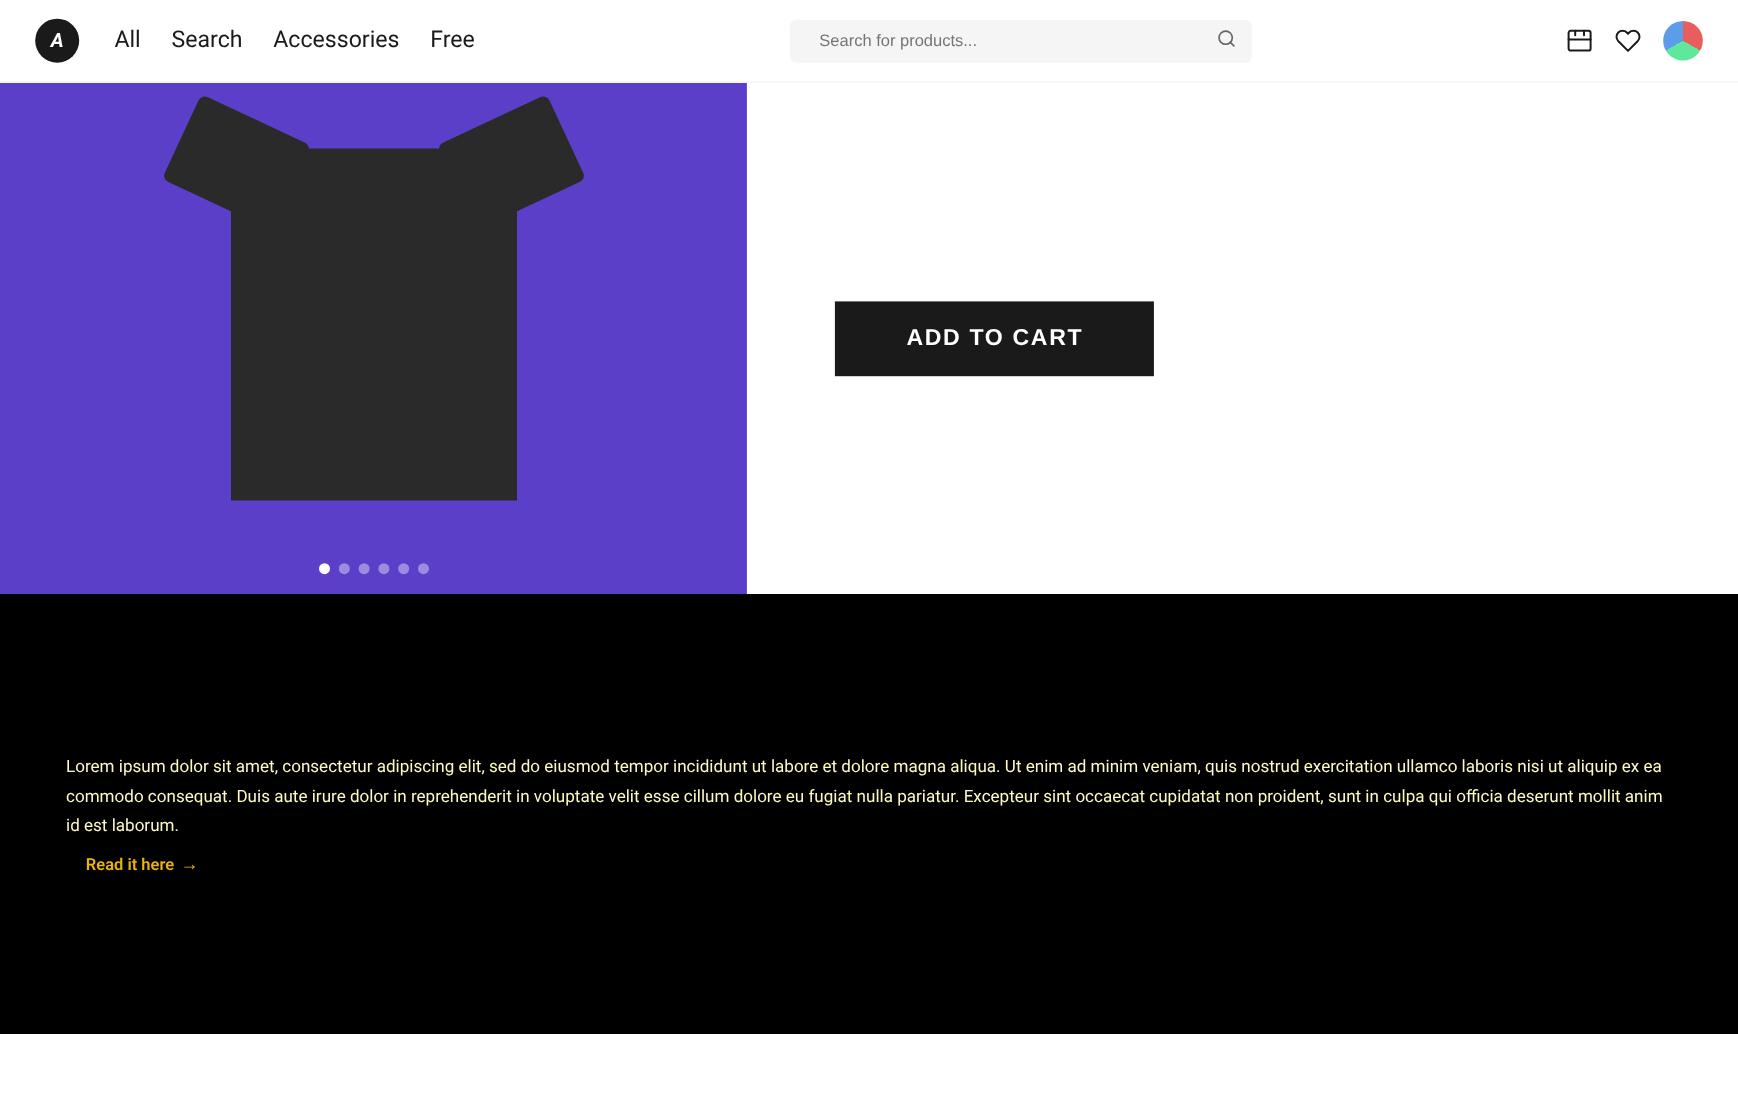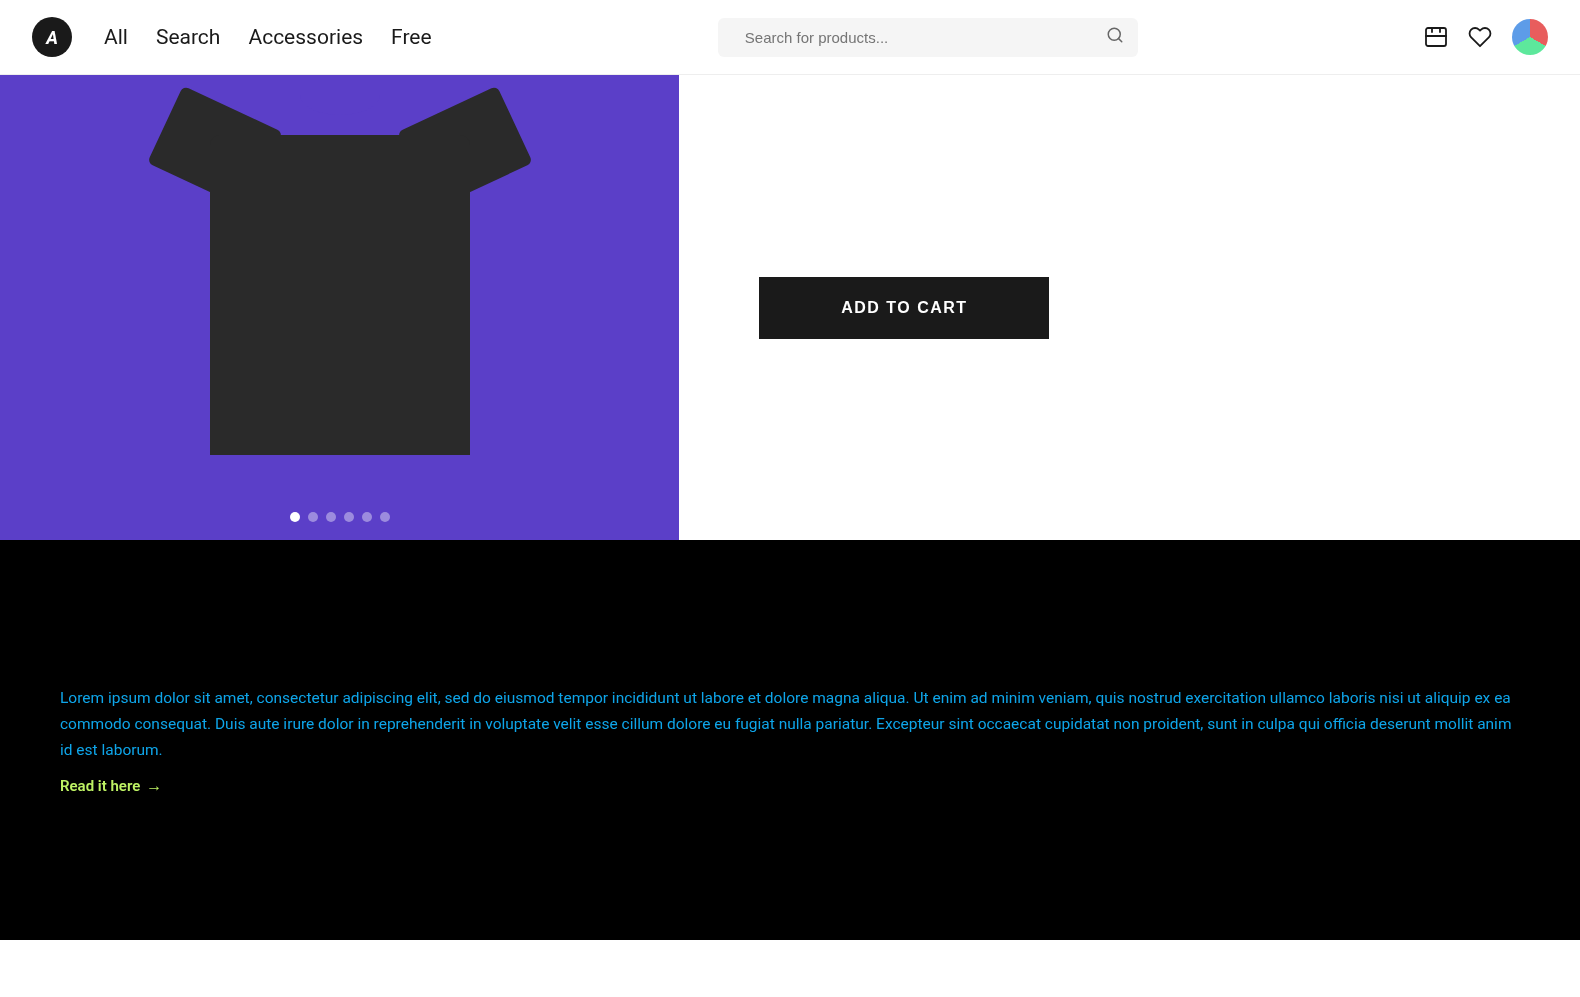--- a/index.html
+++ b/index.html
@@ -194,21 +194,21 @@
       align-items: center;
       justify-content: flex-start;
       padding: 40px 80px;
     }
     .add-to-cart-btn {
       background: #1a1a1a;
       color: #fff;
       border: none;
       padding: 22px 0;
       width: 290px;
-      font-size: 16px;
+      font-size: 21px;
       font-weight: 600;
       letter-spacing: 1.5px;
       cursor: pointer;
       text-transform: uppercase;
     }
 
     
     .shipping-section {
       background: #000;
       padding: 80px 60px;
@@ -222,34 +222,35 @@
       font-size: 62px;
       font-weight: 900;
       line-height: 1.05;
       max-width: 620px;
       flex-shrink: 0;
     }
     .shipping-content {
       flex: 1;
     }
     .shipping-description {
-      color: #0ea5e9;
+      color: #fef9c3;
       font-size: 15.5px;
       line-height: 1.7;
       margin-bottom: 12px;
     }
     .read-it-link {
-      color: #bef264;
+      color: #eab308;
       font-size: 15px;
       font-weight: 600;
       text-decoration: none;
       display: inline-flex;
       align-items: center;
       gap: 6px;
       cursor: pointer;
+      margin-left: 18px;
     }
     .arrow-icon {
       font-size: 16px;
     }
   </style>
 </head>
 <body>
 
 <header class="header">
   <div class="logo">

